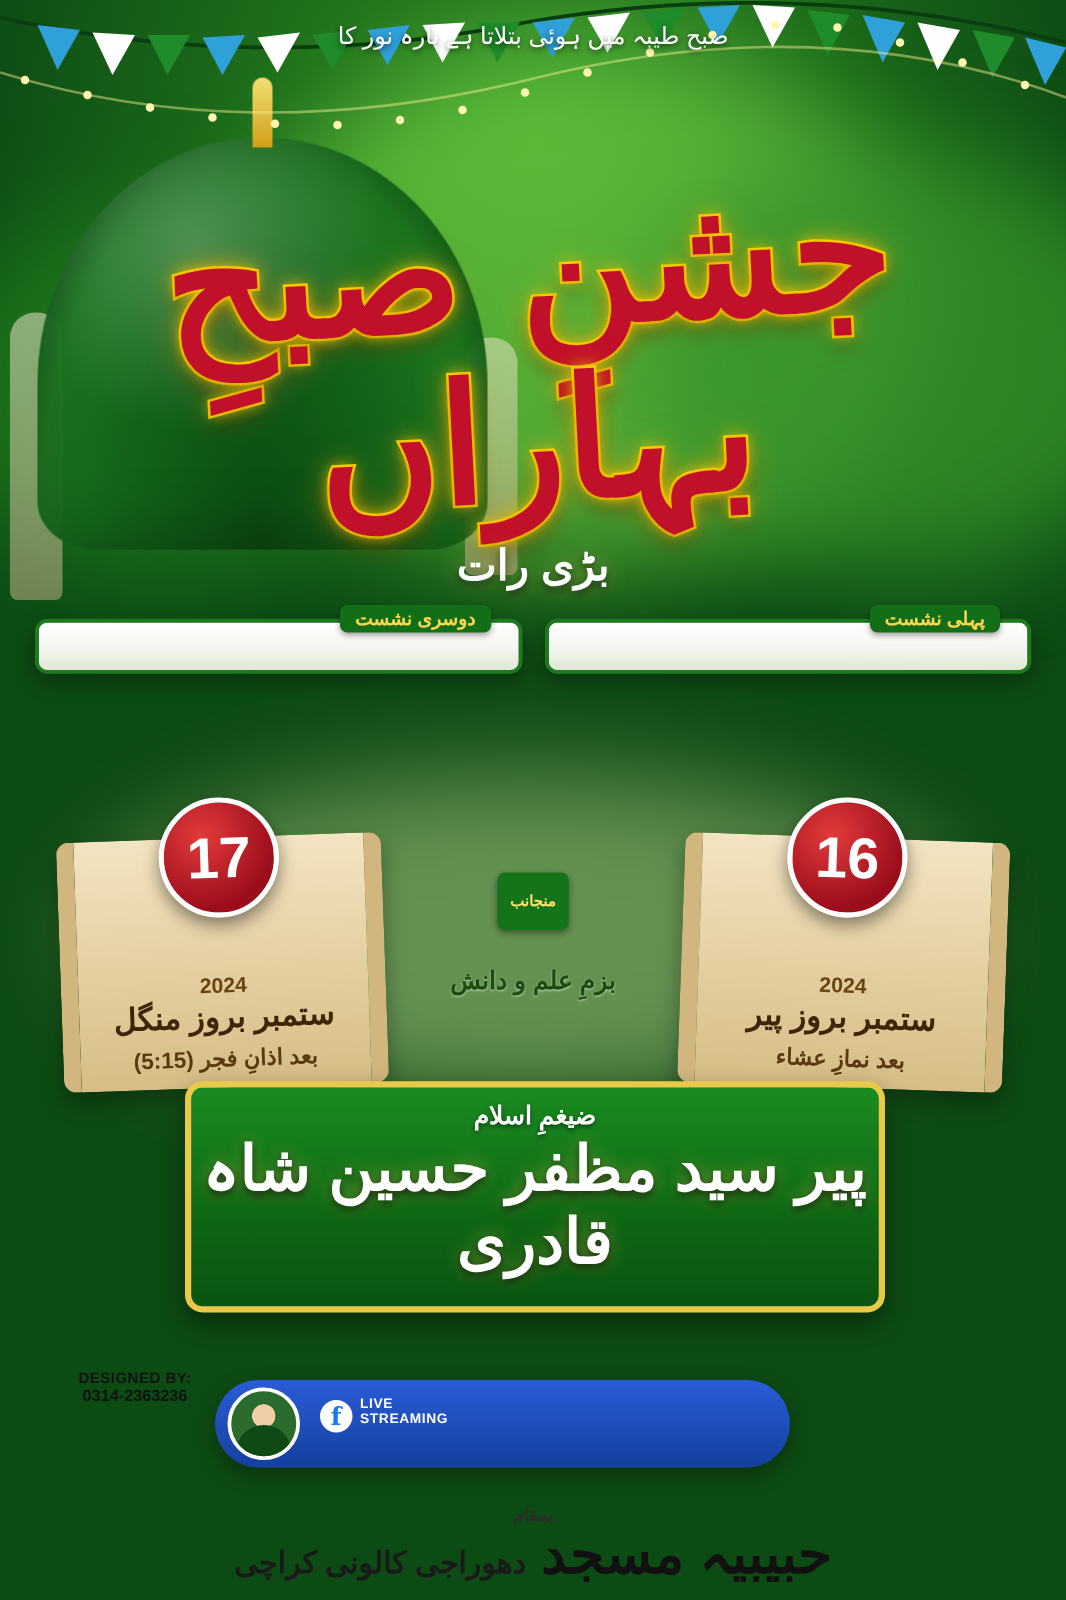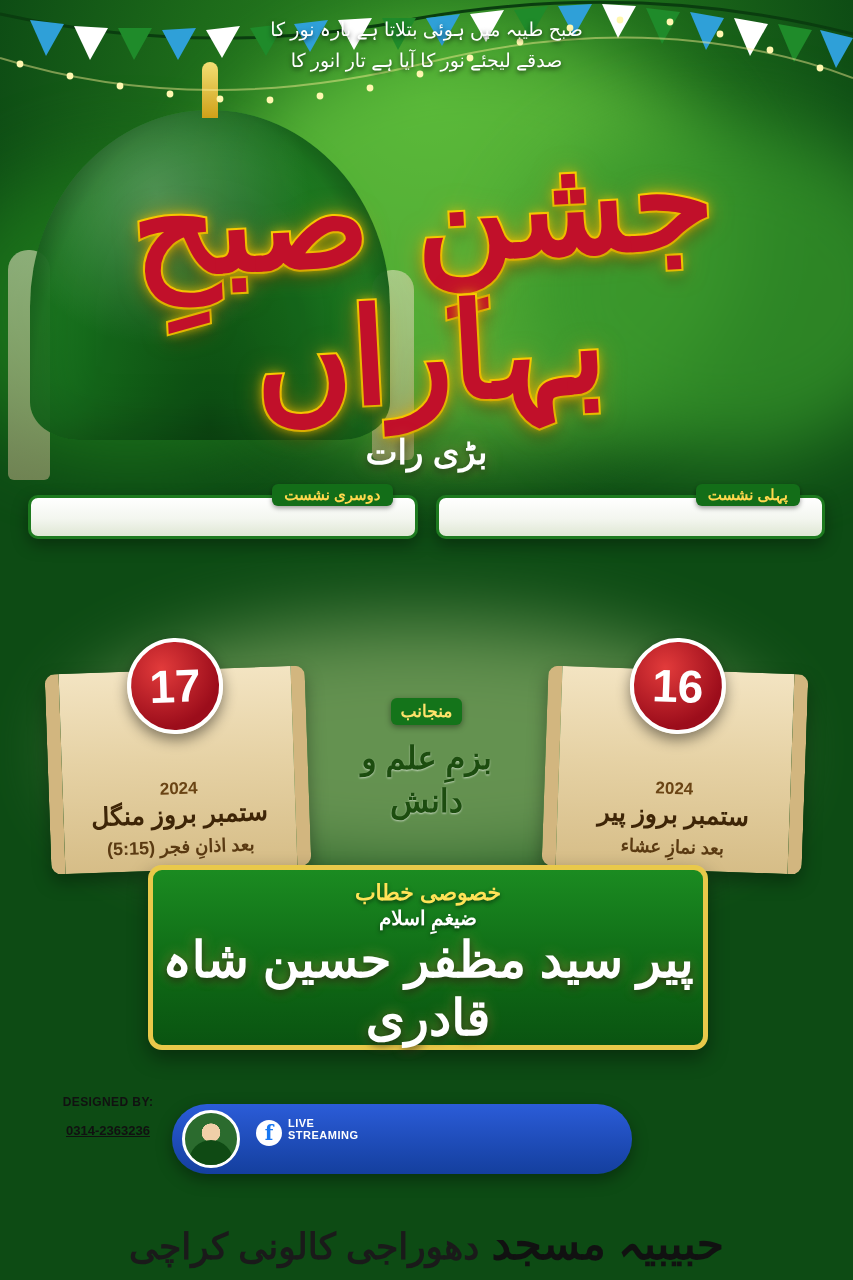--- a/index.html
+++ b/index.html
@@ -151,26 +151,26 @@
   .scroll .line1 { font-size:25px; font-weight:bold; color:#3e2507; line-height:1.25;}
   .scroll .line2 { font-size:18px; font-weight:bold; margin-top:6px; color:#5a3a12;}
   .scroll .year  { font-size:17px; font-weight:bold; color:#6a4414;}
 
   .center-tag {
     position:absolute; left:50%; top:68px; transform:translateX(-50%);
     width:170px; text-align:center; direction:rtl;
   }
   .center-tag .pill {
     background:#14741a; color:#ffe36b;
-    font-size:17px; font-weight:bold;
-    padding:3px 10px; border-radius:6px; display:inline-block;
+    font-size:12px; font-weight:bold;
+    padding:16px 10px; border-radius:6px; display:inline-block;
     box-shadow:0 2px 6px rgba(0,0,0,.4);
   }
   .center-tag .t {
-    margin-top:12px; font-size:32px; font-weight:bold; color:#1c4d0f;
+    margin-top:28px; font-size:20px; font-weight:bold; color:#1c4d0f;
     line-height:1.35; text-shadow:0 1px 2px rgba(255,255,255,.6);
   }
 
   
   .speaker {
     position:absolute; top:865px; left:148px; width:560px; height:185px;
     background:linear-gradient(180deg,#1b8b21 0%,#0e6715 60%,#0a5411 100%);
     border:5px solid #e9c94a;
     border-radius:14px;
     box-shadow:0 8px 20px rgba(0,0,0,.4);
@@ -196,21 +196,21 @@
     text-align:center; color:#111;
   }
   .designer .dlabel { font-size:12px; font-weight:bold; letter-spacing:.4px;}
   .designer .dbox {
     margin-top:3px; background:#17306b; color:#fff;
     border-radius:8px; padding:6px 4px;
     font-family:"DejaVu Serif", serif; font-style:italic;
     font-size:19px; font-weight:bold;
   }
   .designer .dbox .sub { font-size:11px; font-style:normal; direction:rtl;}
-  .designer .phone { font-size:13px; font-weight:bold; margin-top:14px; color:#111;text-decoration:underline;}
+  .designer .phone { font-size:13px; font-weight:bold; margin-top:0; color:#111;}
 
   
   .livebar {
     position:absolute; left:172px; top:1104px; width:460px; height:70px;
     background:linear-gradient(180deg,#2b5cd8,#143f9e);
     border-radius:36px;
     box-shadow:0 6px 16px rgba(0,0,0,.35);
     display:flex; align-items:center; padding-left:78px;
   }
   .live-photo {
@@ -245,21 +245,21 @@
     position:absolute; left:0; bottom:12px; width:853px; text-align:center;
     direction:rtl;
   }
   .footer .mini {
     font-size:14px; font-weight:bold; color:#2b2b2b;
   }
   .footer .mosque {
     font-size:44px; font-weight:bold; color:#111111;
     line-height:1.1; letter-spacing:1px;
   }
-  .footer .addr { font-size:36px; font-weight:bold; color:#1a1a1a; }
+  .footer .addr { font-size:24px; font-weight:bold; color:#1a1a1a; }
 </style>
 </head>
 <body>
 
 <div class="poster">
 
   <div class="glow g1"></div>
   <div class="glow g2"></div>
   <div class="glow g3"></div>
   <div class="glow g4"></div>
@@ -311,21 +311,20 @@
       <circle cx="620" cy="20" r="3.4"></circle>
         <circle cx="670" cy="22" r="3.4"></circle>
       <circle cx="720" cy="34" r="3.4"></circle>
         <circle cx="770" cy="50" r="3.4"></circle>
       <circle cx="820" cy="68" r="3.4"></circle>
     </g>
   </svg>
 
   <div class="couplet">
     <div>صبح طیبہ میں ہوئی بتلاتا ہے بارہ نور کا</div>
-    <div>صدقے لیجئے نور کا آیا ہے تار انور کا</div>
   </div>
 
   <div class="title-wrap">
     <div class="title">جشنِ صبحِ بہاراں</div>
   </div>
 
   <div class="subtitle">بڑی رات</div>
 
   <div class="sessions">
     <div class="session">
@@ -363,39 +362,39 @@
           <span>ستمبر</span>
           <span>بروز منگل</span>
         </div>
         <div class="line2">بعد اذانِ فجر (5:15)</div>
       </div>
     </div>
 
   </div>
 
   <div class="speaker">
-    <div class="khitab">خصوصی خطاب</div>
     <div class="zeegham">ضیغمِ اسلام</div>
     <div class="name">پیر سید مظفر حسین شاہ قادری</div>
   </div>
 
   <div class="designer">
     <div class="dlabel">DESIGNED BY:</div>
     <div class="phone">0314-2363236</div>
   </div>
 
   <div class="livebar">
     <div class="live-photo"></div>
     <div class="fb">f</div>
     <div class="livetext">
       <div>LIVE</div>
       <div>STREAMING</div>
     </div>
   </div>
 
   <div class="footer">
+    <div class="mini">بمقام</div>
     <div class="mosque">
       <span>حبیبیہ مسجد</span>
       <span class="addr">دھوراجی کالونی کراچی</span>
     </div>
   </div>
 
 </div>
 
 </body></html>

